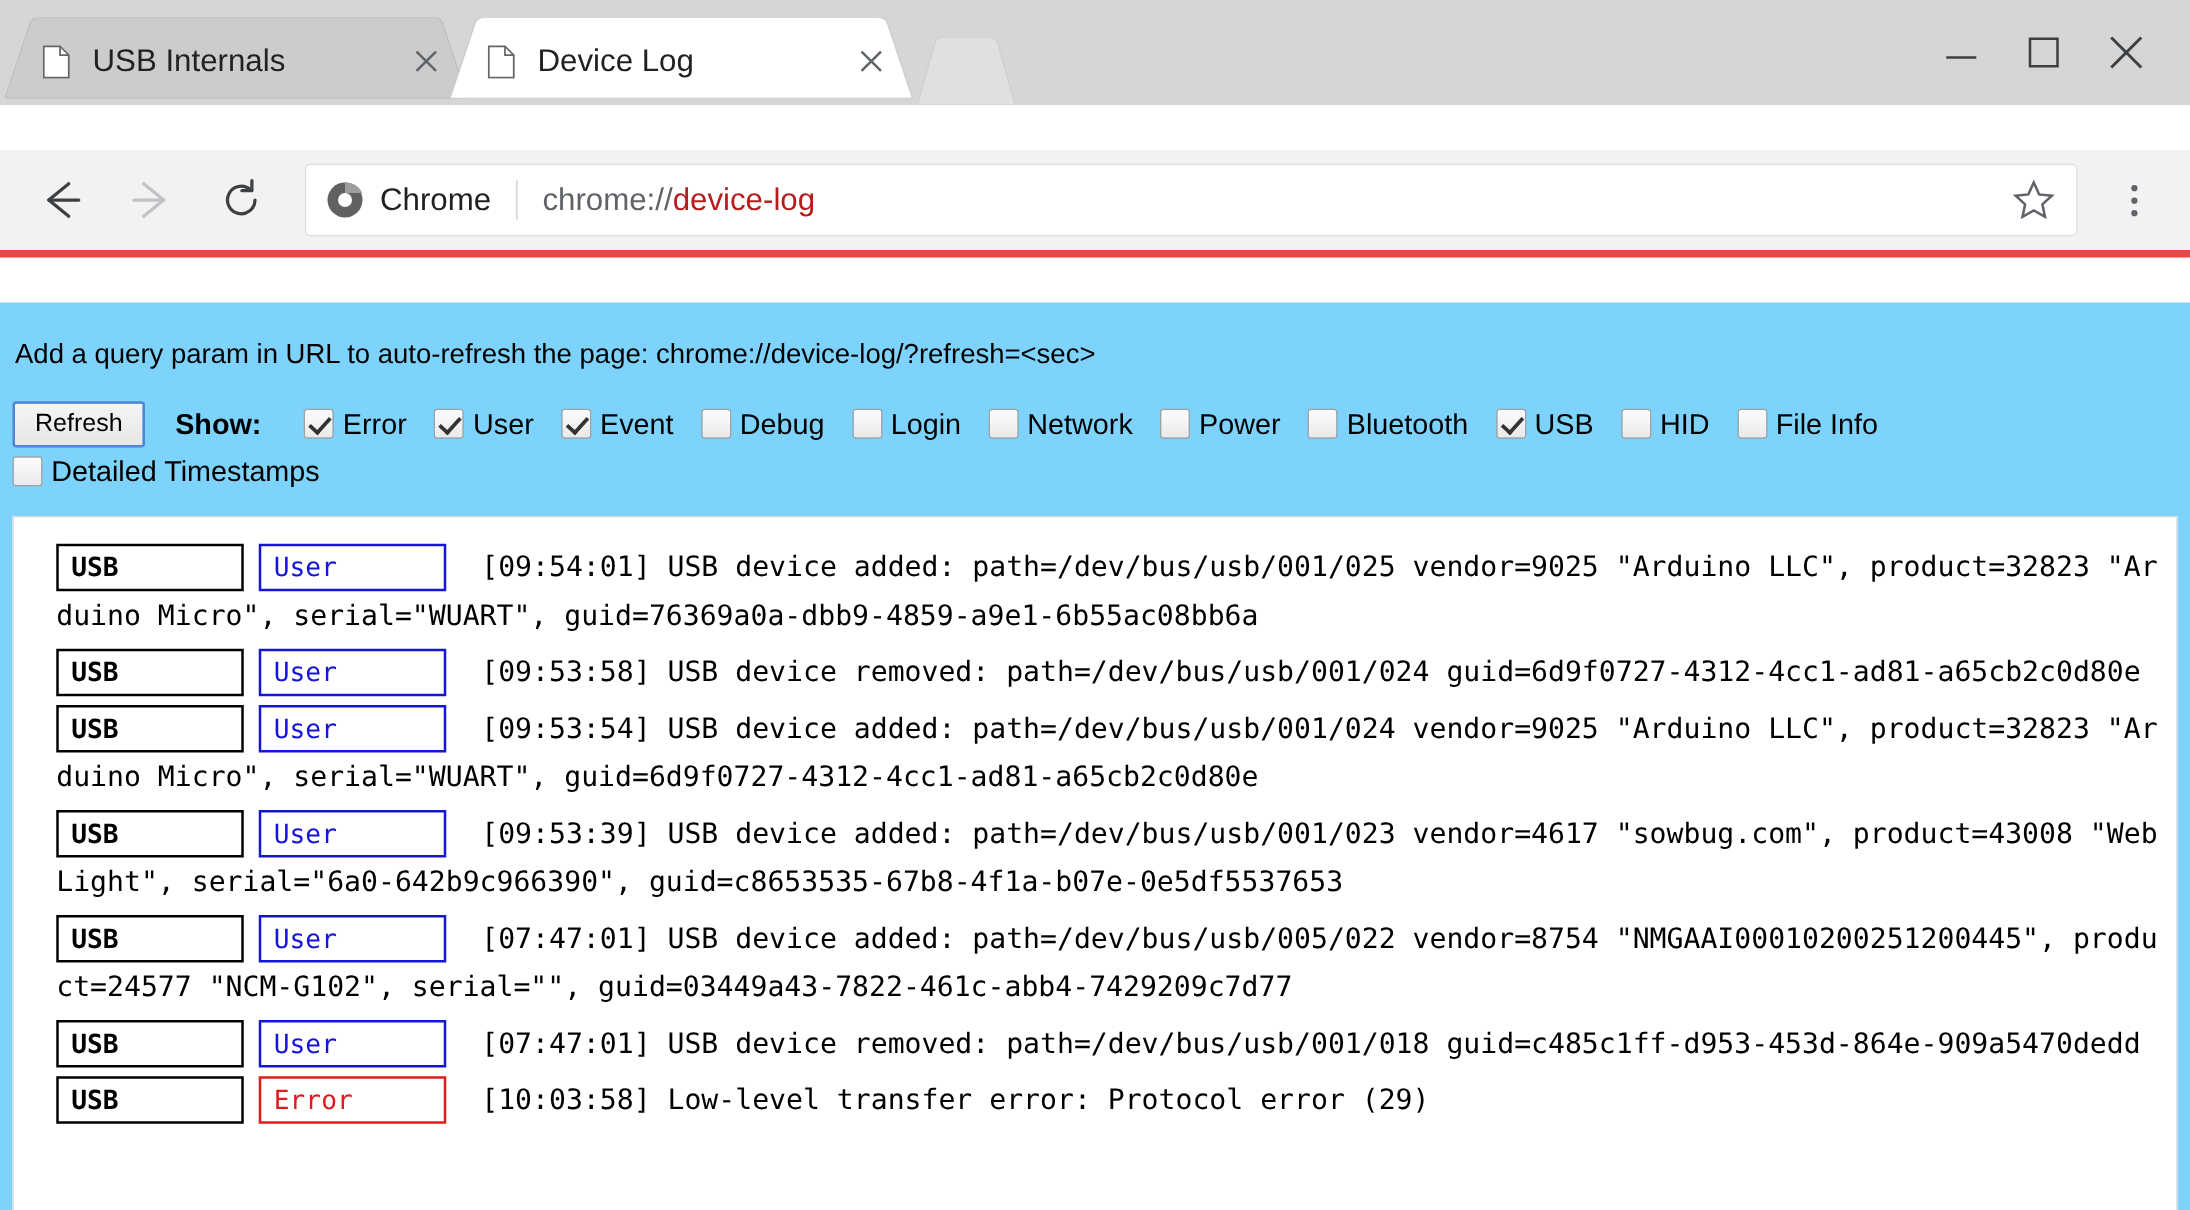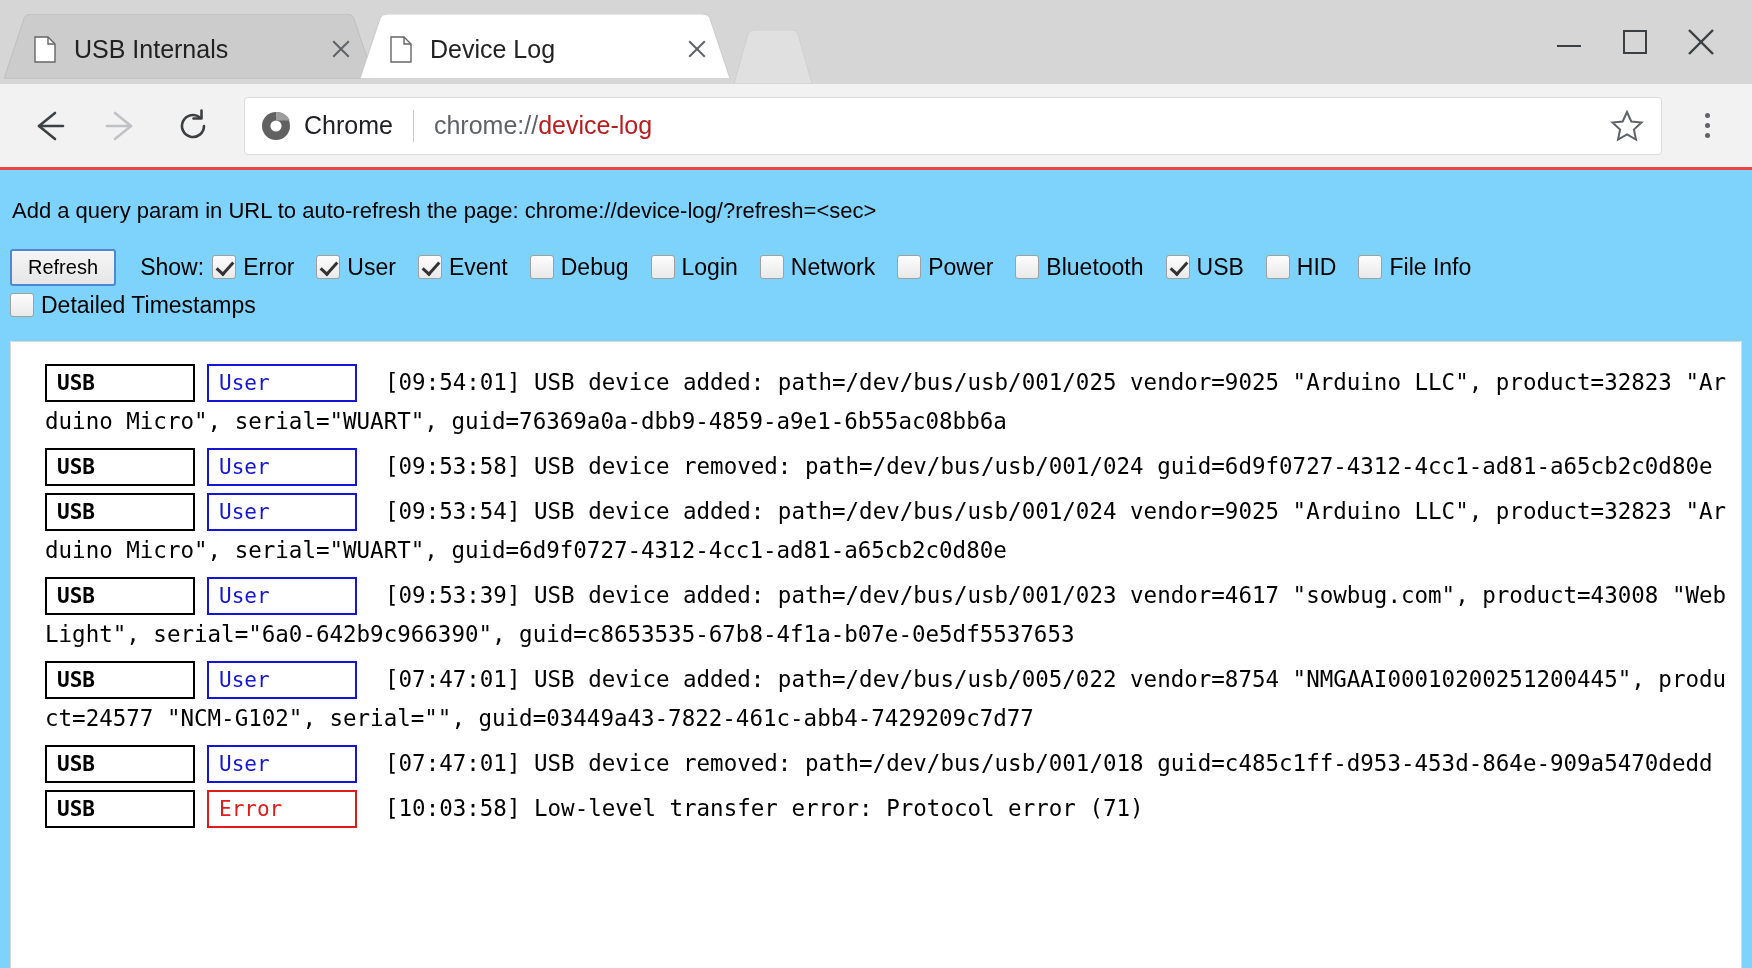--- a/index.html
+++ b/index.html
@@ -5,21 +5,21 @@
   * { box-sizing: border-box; }
   html, body {
     margin: 0; padding: 0;
     width: 1752px; height: 968px;
     background: #ffffff;
     font-family: "Liberation Sans", sans-serif;
     overflow: hidden;
   }
 
   
-  .browser { width: 1752px; height: 968px; display: flex; flex-direction: column; }
+  .browser { width: 1752px; height: 968px; display: flex; flex-direction: column; gap: 36px; }
 
   .tabstrip {
     height: 84px;
     background: #d6d6d6;
     display: flex;
     align-items: flex-end;
     position: relative;
     flex: 0 0 auto;
   }
   .tab {
@@ -92,21 +92,21 @@
     cursor: pointer;
   }
 
   .toolbar {
     height: 86px;
     background: #f2f2f2;
     display: flex;
     align-items: center;
     padding: 0 22px;
     flex: 0 0 auto;
-    border-bottom: 3px solid #ef4444;
+    border-bottom: 6px solid #ef4444;
   }
   .navbtn {
     width: 54px; height: 54px;
     display: flex; align-items: center; justify-content: center;
     margin-right: 18px;
     cursor: pointer;
   }
   .omnibox {
     flex: 1 1 auto;
     height: 58px;
@@ -157,21 +157,21 @@
     font-size: 20px;
     padding: 5px 16px;
     background: linear-gradient(#f5f5f5, #e6e6e6);
     border: 2px solid #4f86d6;
     border-radius: 3px;
     color: #000;
     cursor: pointer;
     vertical-align: middle;
     margin-right: 18px;
   }
-  .show-label { font-weight: normal; font-size: 23px; margin-right: 2px; vertical-align: middle; }
+  .show-label { font-weight: bold; font-size: 23px; margin-right: 28px; vertical-align: middle; }
   .cbwrap { display: inline; white-space: nowrap; margin-right: 6px; }
   .cb {
     display: inline-block;
     width: 24px; height: 24px;
     border: 1px solid #a0a0a0;
     border-radius: 3px;
     background: linear-gradient(#fdfdfd, #e9e9e9);
     vertical-align: middle;
     position: relative;
     margin-right: 7px;
@@ -349,17 +349,17 @@
     </div>
 
     <div class="logbox">
       <div id="log">
           <div class="entry"><span class="badge type">USB</span><span class="badge sev-user">User</span><span class="msg">[09:54:01] USB device added: path=/dev/bus/usb/001/025 vendor=9025 "Arduino LLC", product=32823 "Arduino Micro", serial="WUART", guid=76369a0a-dbb9-4859-a9e1-6b55ac08bb6a</span></div>
           <div class="entry"><span class="badge type">USB</span><span class="badge sev-user">User</span><span class="msg">[09:53:58] USB device removed: path=/dev/bus/usb/001/024 guid=6d9f0727-4312-4cc1-ad81-a65cb2c0d80e</span></div>
           <div class="entry"><span class="badge type">USB</span><span class="badge sev-user">User</span><span class="msg">[09:53:54] USB device added: path=/dev/bus/usb/001/024 vendor=9025 "Arduino LLC", product=32823 "Arduino Micro", serial="WUART", guid=6d9f0727-4312-4cc1-ad81-a65cb2c0d80e</span></div>
           <div class="entry"><span class="badge type">USB</span><span class="badge sev-user">User</span><span class="msg">[09:53:39] USB device added: path=/dev/bus/usb/001/023 vendor=4617 "sowbug.com", product=43008 "WebLight", serial="6a0-642b9c966390", guid=c8653535-67b8-4f1a-b07e-0e5df5537653</span></div>
           <div class="entry"><span class="badge type">USB</span><span class="badge sev-user">User</span><span class="msg">[07:47:01] USB device added: path=/dev/bus/usb/005/022 vendor=8754 "NMGAAI00010200251200445", product=24577 "NCM-G102", serial="", guid=03449a43-7822-461c-abb4-7429209c7d77</span></div>
           <div class="entry"><span class="badge type">USB</span><span class="badge sev-user">User</span><span class="msg">[07:47:01] USB device removed: path=/dev/bus/usb/001/018 guid=c485c1ff-d953-453d-864e-909a5470dedd</span></div>
-          <div class="entry"><span class="badge type">USB</span><span class="badge sev-error">Error</span><span class="msg">[10:03:58] Low-level transfer error: Protocol error (71)</span></div>
+          <div class="entry"><span class="badge type">USB</span><span class="badge sev-error">Error</span><span class="msg">[10:03:58] Low-level transfer error: Protocol error (29)</span></div>
         </div>
     </div>
   </div>
 </div>
 
 </body></html>

